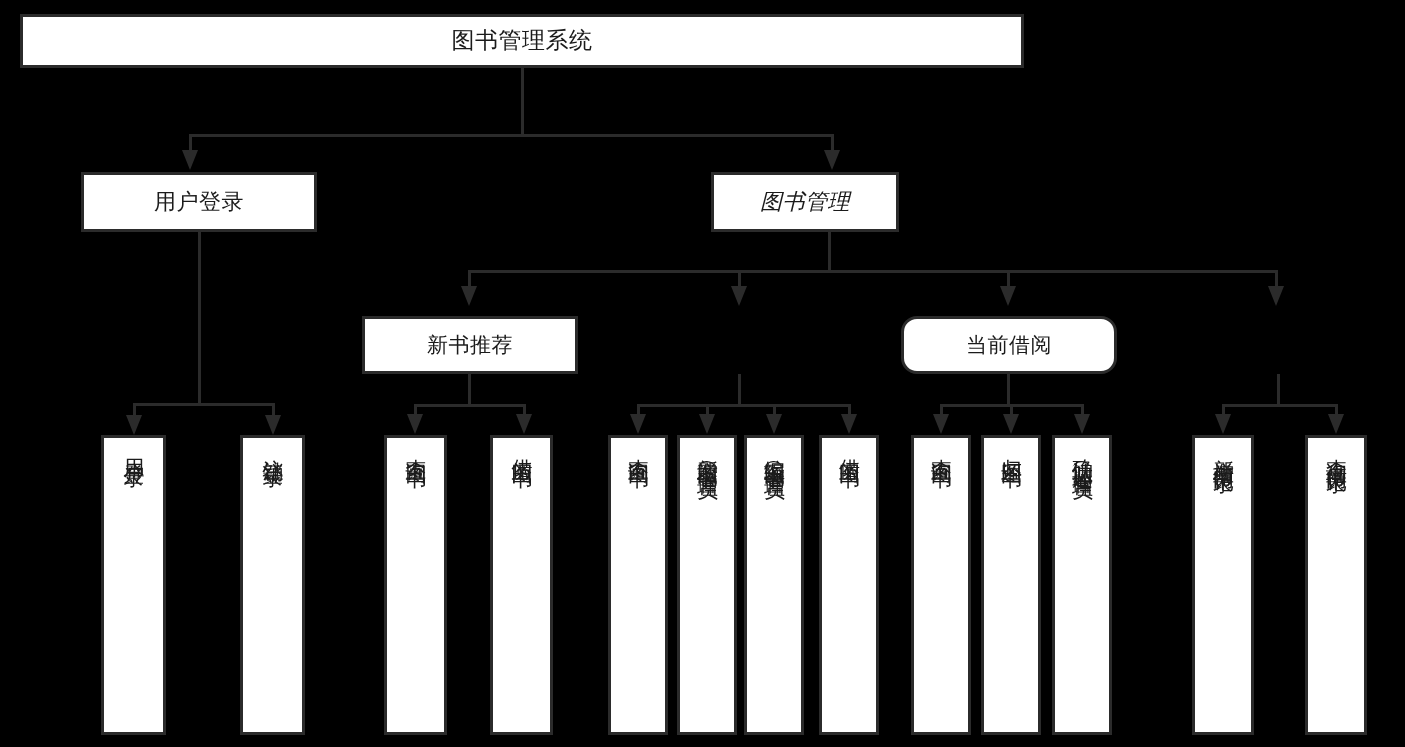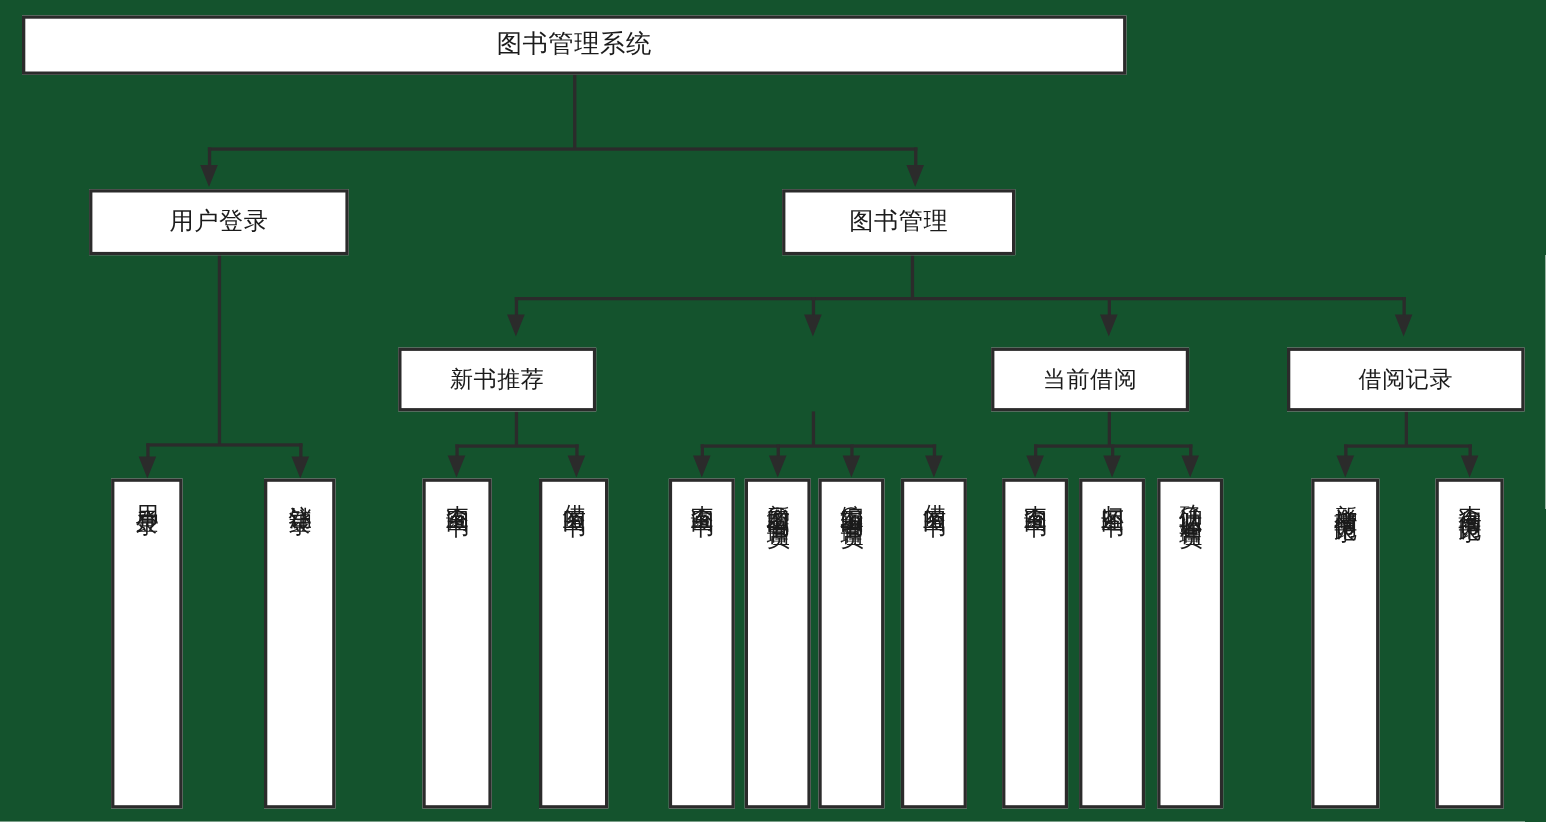--- a/index.html
+++ b/index.html
@@ -7,21 +7,21 @@
     padding: 0;
     background: #ffffff;
   }
   body {
     font-family: "DejaVu Sans", "Liberation Sans", sans-serif;
   }
   #canvas {
     position: relative;
     width: 1405px;
     height: 747px;
-    background: #14532d;
+    background: #000000;
     overflow: hidden;
   }
   
   .node {
     position: absolute;
     box-sizing: border-box;
     background: #ffffff;
     border: 3px solid #2b2b2b;
     display: flex;
     align-items: center;
@@ -102,21 +102,21 @@
 
   <div class="edge v" style="left:189px; top:134px; width:3px; height:20px;"></div>
   <div class="arrow" style="left:182px; top:150px;"></div>
   <div class="edge v" style="left:831px; top:134px; width:3px; height:20px;"></div>
   <div class="arrow" style="left:824px; top:150px;"></div>
 
   <div class="node level1" style="left:81px; top:172px; width:236px; height:60px;">
     <span class="label">用户登录</span>
   </div>
 
-  <div class="node level1" style="left:711px; top:172px; width:212px; height:60px;">
+  <div class="node level1" style="left:711px; top:172px; width:188px; height:60px;font-style:italic;">
     <span class="label">图书管理</span>
   </div>
 
   <div class="edge v" style="left:198px; top:232px; width:3px; height:173px;"></div>
   <div class="edge h" style="left:133px; top:403px; width:142px; height:3px;"></div>
   <div class="edge v" style="left:133px; top:403px; width:3px; height:16px;"></div>
   <div class="arrow" style="left:126px; top:415px;"></div>
   <div class="edge v" style="left:272px; top:403px; width:3px; height:16px;"></div>
   <div class="arrow" style="left:265px; top:415px;"></div>
 
@@ -125,28 +125,25 @@
 
   <div class="edge v" style="left:468px; top:270px; width:3px; height:20px;"></div>
   <div class="arrow" style="left:461px; top:286px;"></div>
   <div class="edge v" style="left:738px; top:270px; width:3px; height:20px;"></div>
   <div class="arrow" style="left:731px; top:286px;"></div>
   <div class="edge v" style="left:1007px; top:270px; width:3px; height:20px;"></div>
   <div class="arrow" style="left:1000px; top:286px;"></div>
   <div class="edge v" style="left:1275px; top:270px; width:3px; height:20px;"></div>
   <div class="arrow" style="left:1268px; top:286px;"></div>
 
-  <div class="node level2" style="left:362px; top:316px; width:180px; height:58px;">
+  <div class="node level2" style="left:362px; top:316px; width:216px; height:58px;">
     <span class="label">新书推荐</span>
   </div>
-  <div class="node level2" style="left:901px; top:316px; width:180px; height:58px;">
+  <div class="node level2" style="left:901px; top:316px; width:216px; height:58px;border-radius:16px;">
     <span class="label">当前借阅</span>
-  </div>
-  <div class="node level2" style="left:1170px; top:316px; width:216px; height:58px;">
-    <span class="label">借阅记录</span>
   </div>
 
   <div class="edge v" style="left:468px; top:374px; width:3px; height:32px;"></div>
   <div class="edge h" style="left:414px; top:404px; width:112px; height:3px;"></div>
   <div class="edge v" style="left:414px; top:404px; width:3px; height:14px;"></div>
   <div class="arrow" style="left:407px; top:414px;"></div>
   <div class="edge v" style="left:523px; top:404px; width:3px; height:14px;"></div>
   <div class="arrow" style="left:516px; top:414px;"></div>
 
   <div class="edge v" style="left:738px; top:374px; width:3px; height:32px;"></div>

